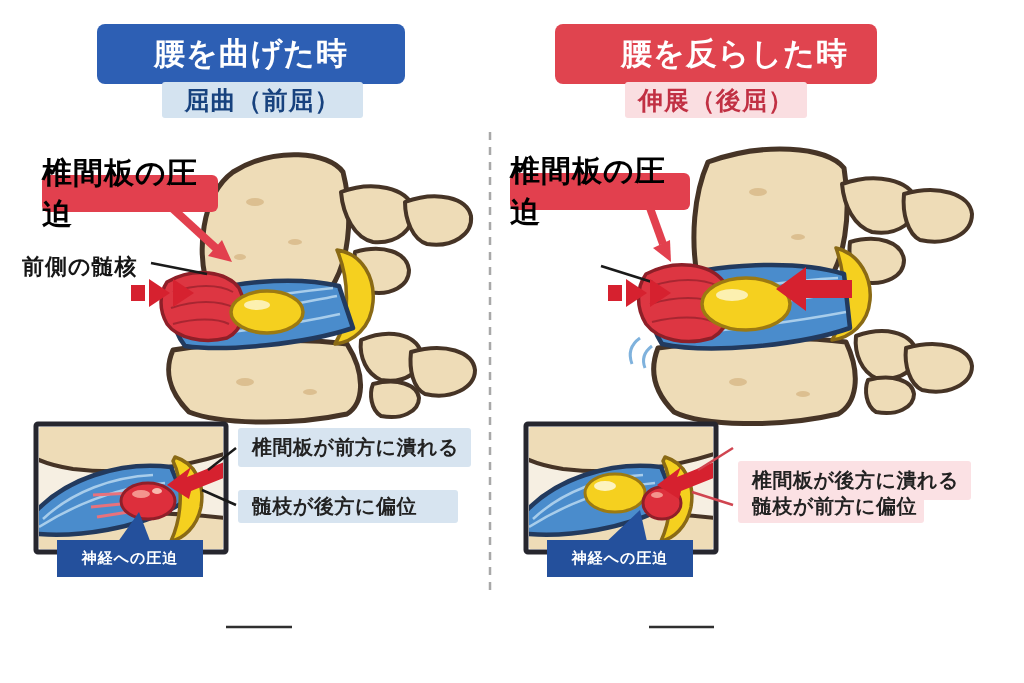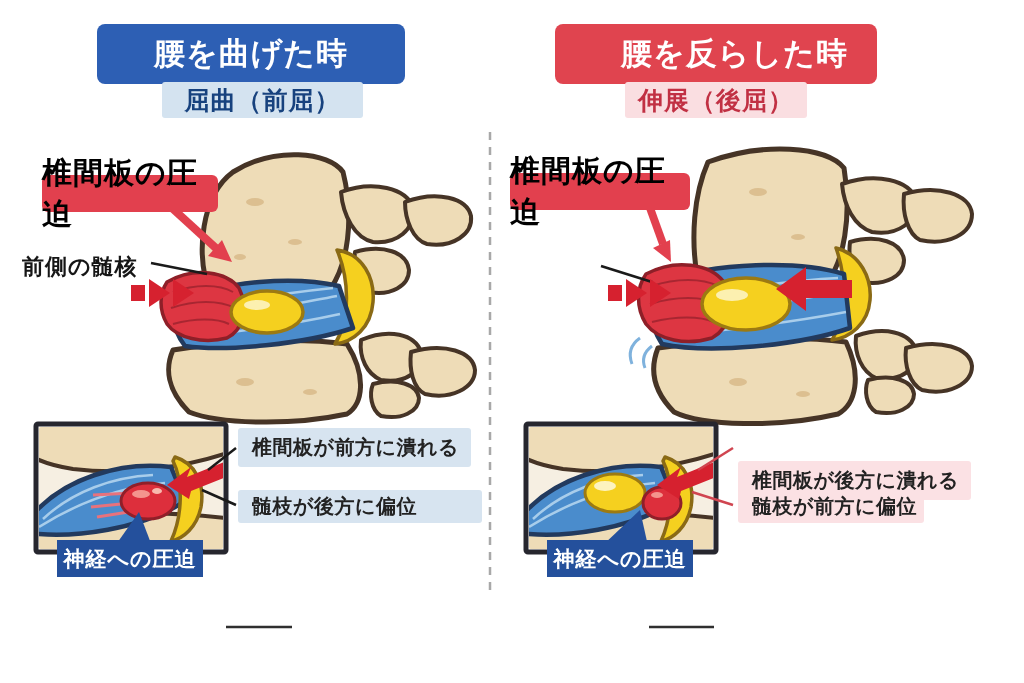--- a/index.html
+++ b/index.html
@@ -14,21 +14,21 @@
   html,body{margin:0;padding:0;background:#fff;}
   #canvas{position:relative;width:1024px;height:683px;background:#fff;overflow:hidden;
           font-family:"Liberation Sans", sans-serif;}
   .abs{position:absolute;}
   .badge{display:flex;align-items:center;justify-content:center;font-weight:700;box-sizing:border-box;}
   .title-badge{height:60px;font-size:31px;color:#fff;border-radius:8px;letter-spacing:1px;}
   .subtitle-badge{height:36px;font-size:25px;border-radius:3px;letter-spacing:1px;}
   .red-callout{height:37px;font-size:30px;color:#000000;background:var(--red-label);border-radius:6px;letter-spacing:1px;}
   .plain-label{font-size:22px;color:#151515;font-weight:600;letter-spacing:1px;white-space:nowrap;}
   .note{font-size:20px;color:#222;font-weight:600;border-radius:3px;justify-content:flex-start;padding-left:14px;letter-spacing:.5px;}
-  .bubble{height:37px;font-size:21px;color:#fff;background:var(--bubble-blue);letter-spacing:1px;}
+  .bubble{height:37px;font-size:15px;color:#fff;background:var(--bubble-blue);letter-spacing:1px;}
   .caption-pill{height:43px;background:var(--caption-bg);border-radius:22px;font-size:22px;color:#2b2b2b;
                 font-weight:700;box-shadow:2px 3px 0 #d6d6d6;letter-spacing:1px;}
   svg{position:absolute;overflow:visible;}
   .bone{fill:var(--bone);stroke:#463426;stroke-width:5;stroke-linejoin:round;}
   .bone-thin{fill:var(--bone);stroke:#463426;stroke-width:4;stroke-linejoin:round;}
   .disc{fill:var(--disc-blue);stroke:#223a5e;stroke-width:4.5;stroke-linejoin:round;}
   .nerve{fill:var(--nucleus-yellow);stroke:#8a6a15;stroke-width:3.5;stroke-linejoin:round;}
   .nucleus{fill:var(--nucleus-yellow);stroke:#9c7a12;stroke-width:3.5;}
   .bulge{fill:var(--disc-red);stroke:#8e1f28;stroke-width:3.5;stroke-linejoin:round;}
   .striae{stroke:#a8cdeb;stroke-width:2.5;fill:none;}
@@ -230,20 +230,20 @@
 
   <div class="abs badge subtitle-badge" style="left:162px;top:82px;width:201px;background:var(--light-blue-bg);color:var(--blue-text);">屈曲（前屈）</div>
   <div class="abs badge subtitle-badge" style="left:625px;top:82px;width:182px;background:var(--pink-bg);color:var(--red-text);">伸展（後屈）</div>
 
   <div class="abs badge red-callout" style="left:42px;top:175px;width:176px;">椎間板の圧迫</div>
   <div class="abs badge red-callout" style="left:510px;top:173px;width:180px;">椎間板の圧迫</div>
 
   <div class="abs plain-label" style="left:22px;top:252px;">前側の髄核</div>
 
   <div class="abs badge note" style="left:238px;top:428px;width:233px;height:39px;background:var(--inset-blue-bg);">椎間板が前方に潰れる</div>
-  <div class="abs badge note" style="left:238px;top:490px;width:244px;height:33px;background:var(--inset-blue-bg);">髄枝が後方に偏位</div>
+  <div class="abs badge note" style="left:238px;top:490px;width:220px;height:33px;background:var(--inset-blue-bg);">髄枝が後方に偏位</div>
   <div class="abs badge note" style="left:738px;top:428px;width:233px;height:39px;background:var(--inset-pink-bg);margin-top:33px;">椎間板が後方に潰れる</div>
   <div class="abs badge note" style="left:738px;top:490px;width:186px;height:33px;background:var(--inset-pink-bg);">髄枝が前方に偏位</div>
 
   <div class="abs badge bubble" style="left:57px;top:540px;width:146px;">神経への圧迫</div>
   <div class="abs badge bubble" style="left:547px;top:540px;width:146px;">神経への圧迫</div>
 
 </div>
 
 </body></html>

